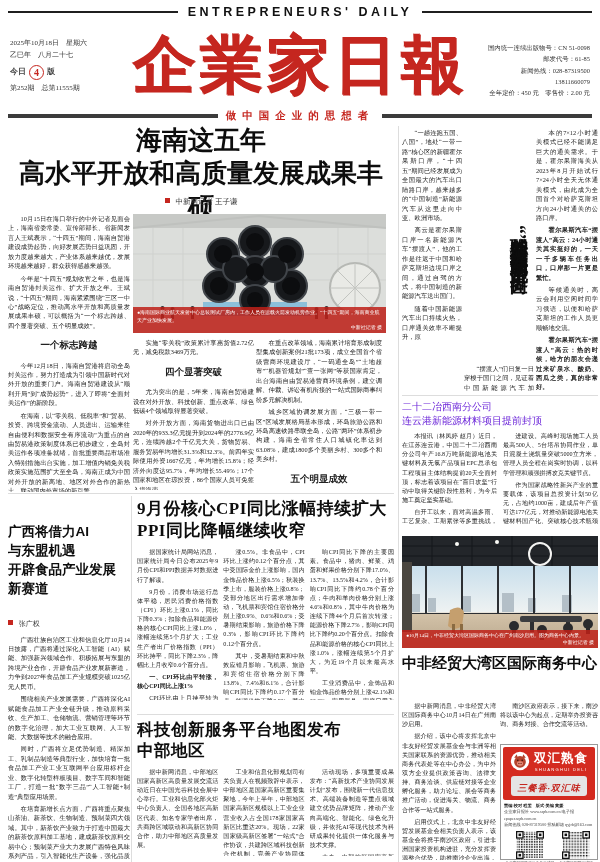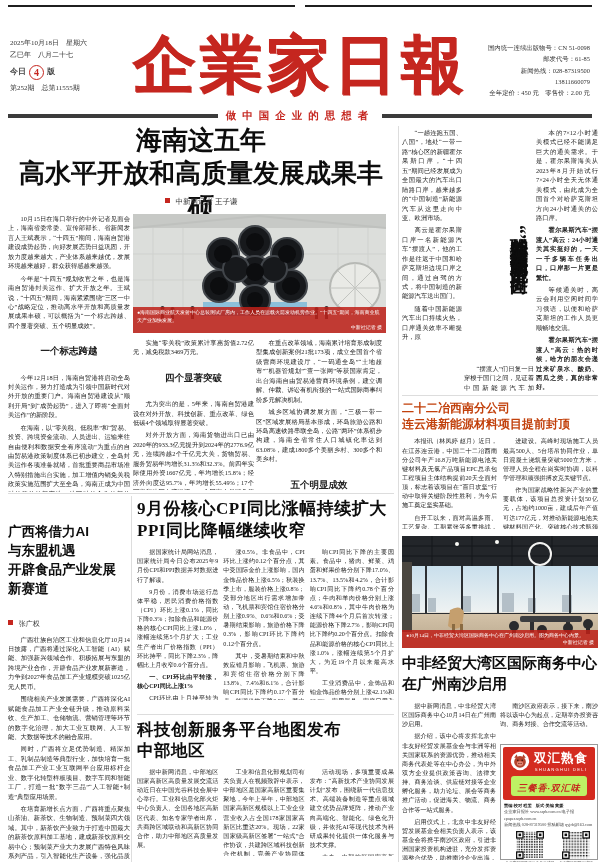--- a/index.html
+++ b/index.html
@@ -16,21 +16,21 @@
   .mh-title{position:absolute;left:130px;right:130px;top:22px;height:86px;display:flex;align-items:center;justify-content:center;font-size:63px;font-weight:900;color:#c5261f;letter-spacing:4px;text-shadow:1px 1px 0 #c5261f}
   .pubinfo{position:absolute;right:10px;top:44px;width:170px;font-size:6.4px;color:#333}
   .pubinfo p{text-align:right;margin:0 0 3px;line-height:1.3}
   
   .slogan{position:absolute;left:8px;right:8px;top:109px;display:flex;align-items:center;gap:8px}
   .slogan .sline{flex:1;height:3.5px;background:#3b3b3b}
   .slogan .stxt{font-family:"Liberation Sans","DejaVu Sans",sans-serif;font-size:10.5px;font-weight:bold;color:#c5261f;letter-spacing:6px}
   
   .textcol{text-align:justify;font-size:6.3px;line-height:1.5;color:#222;overflow:hidden}
   .textcol p{text-indent:2em;margin:0 0 3px}
-  .csub{font-size:9.5px;font-weight:bold;text-align:center;margin:14px 0;text-indent:0}
+  .csub{font-size:9.5px;font-weight:bold;text-align:center;margin:8px 0;text-indent:0}
   .inlinesub{font-weight:bold}
   .boldp{font-weight:bold}
   
   .lead-hl{position:absolute;left:8px;top:124px;width:386px;text-align:center;font-weight:900;font-size:26px;line-height:1.28;color:#0d0d0d}
   .byline{position:absolute;left:8px;top:197px;width:386px;text-align:center;font-size:7.5px;color:#333}
   .redsq{display:inline-block;width:5px;height:5px;background:#c5261f;margin-right:4px;vertical-align:1px}
   .photo{position:absolute;overflow:hidden;background:#d7d9d6}
   .photo svg{display:block}
   .photo-cap{position:absolute;left:0;right:0;bottom:0;background:rgba(190,32,24,.85);color:#fff;font-size:5px;line-height:1.45;padding:2px 4px;display:flex;flex-direction:column}
   .photo-cap .cred{align-self:flex-end}
@@ -42,42 +42,43 @@
   .gx-hl p{font-family:"Liberation Sans","DejaVu Sans",sans-serif;font-size:13.5px;font-weight:bold;line-height:1.4;color:#0d0d0d;text-indent:0;margin:0}
   .gx-byline{font-size:7px;color:#333;margin:20px 0 6px}
   
   .bigsub-hl{font-weight:900;font-size:17px;line-height:1.3;color:#0d0d0d;letter-spacing:.5px}
   .threecol{display:flex;gap:5px;margin-top:6px}
   .threecol .textcol{font-size:6.1px}
   
   .vhl{position:absolute;left:463px;top:126px;width:72px;height:234px;writing-mode:vertical-rl;font-weight:900;font-size:18px;line-height:1.85;color:#0d0d0d;display:flex;justify-content:center}
   .vhl span{display:block}
   
-  .mid-hl{font-weight:700;font-size:12px;line-height:1.35;color:#c2410c}
+  .mid-hl{font-weight:400;font-size:10px;line-height:1.35;color:#6d28d9}
   .af-hl{font-weight:900;font-size:15px;line-height:1.4;color:#0d0d0d}
   
   .ad{position:absolute;left:500px;top:744px;width:98px;height:116px;border:1px solid #999;background:#fff;padding:2px;display:flex;flex-direction:column}
   .ad-red{background:#d42b20;border-radius:2px;padding:3px 2px 4px;display:flex;flex-direction:column;align-items:center;gap:2px}
   .ad-brandrow{display:flex;align-items:center;gap:4px}
   .ad-brand{color:#fff;font-weight:900;font-size:12.5px;letter-spacing:1px;font-family:"Liberation Sans","DejaVu Sans",sans-serif}
   .ad-en{color:#fff;font-size:4.2px;letter-spacing:1.2px;font-family:"Liberation Sans","DejaVu Sans",sans-serif;text-align:center}
-  .ad-sloganstrip{background:#bef264;border-radius:3px;padding:1px 6px;margin-top:2px}
+  .ad-sloganstrip{background:#e5e5e5;border-radius:3px;padding:1px 6px;margin-top:2px}
   .ad-slogan{color:#c5261f;font-weight:900;font-style:italic;font-size:9px;letter-spacing:1px}
   .ad-lines{margin:3px 1px 2px}
   .ad-lines p{font-size:4.2px;color:#444;line-height:1.5;text-indent:0}
   .ad-lines p:first-child{font-weight:bold;color:#222}
   .ad-qrrow{display:flex;justify-content:space-around;margin-top:1px}
   .ad-qr{display:flex;flex-direction:column;align-items:center;gap:1px}
   .ad-qrcap{font-size:3.8px;color:#555;text-align:center}
 </style>
 </head>
 <body>
 
 <div class="topbar">
   <div class="line"></div>
+  <div class="ttl">ENTREPRENEURS' DAILY</div>
   <div class="line"></div>
 </div>
 
 <div class="mh-left">
   <div>2025年10月18日　星期六</div>
   <div>乙巳年　八月二十七</div>
   <div class="ed">
     <span>今日</span>
     <span class="circle4">4</span>
     <span>版</span>
@@ -318,21 +319,20 @@
     </g>
   </svg>
   <div class="photo-cap">
     <span>●10月14日，中非经贸大湾区国际商务中心在广州南沙启用。图为商务中心内景。</span>
     <span class="cred">中新社记者 摄</span>
   </div>
 </div>
 
 <div class="af-hl" style="position:absolute;left:402px;top:653px;width:196px">
   <div>中非经贸大湾区国际商务中心</div>
-  <div>在广州南沙启用</div>
 </div>
 <div class="textcol" style="position:absolute;left:402px;top:702px;width:94px;height:158px;font-size:6.1px">
     <p>据中新网消息，中非经贸大湾区国际商务中心10月14日在广州南沙启用。</p>
     <p>据介绍，该中心将发挥北京中非友好经贸发展基金会与非洲等相关国家联系的资源优势，推动相关商务代表处等在中心办公，为中外双方企业提供政策咨询、法律支持、商务洽谈、供应链对接等企业孵化服务，助力论坛、展会等商务推广活动，促进海关、物流、商务合作等一站式服务。</p>
     <p>启用仪式上，北京中非友好经贸发展基金会相关负责人表示，该基金会将携手南沙区政府，引进非洲国家投资机构进驻，充分发挥资源整合优势，助推南沙企业出海，把优质产品带往全世界，真正起到桥梁与纽带的作用，带动更多优质项目在南沙落地生根。</p>
   </div>
 <div class="textcol" style="position:absolute;left:500px;top:702px;width:98px;height:38px;font-size:6.1px">
     <p>南沙区政府表示，接下来，南沙将以该中心为起点，定期举办投资咨询、商务对接、合作交流等活动。</p>
   </div>
 

